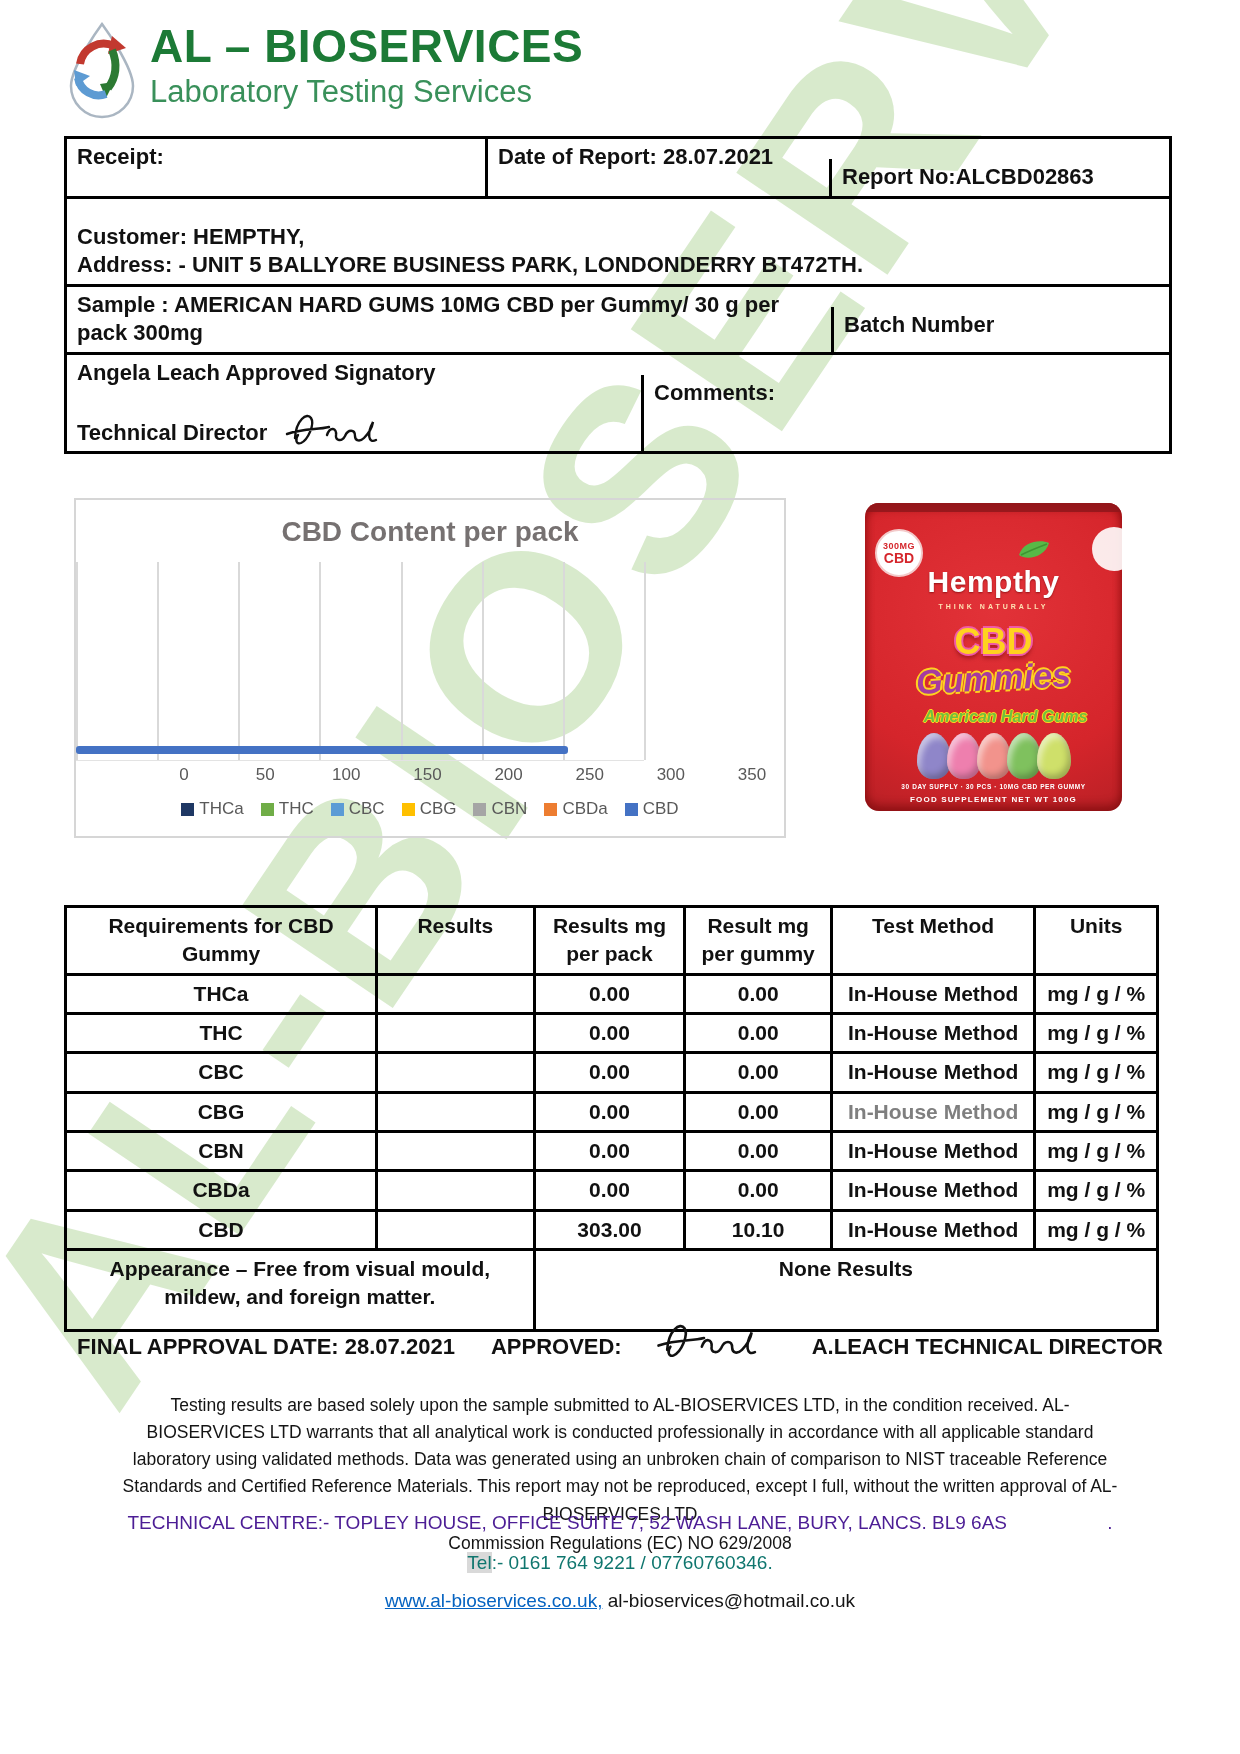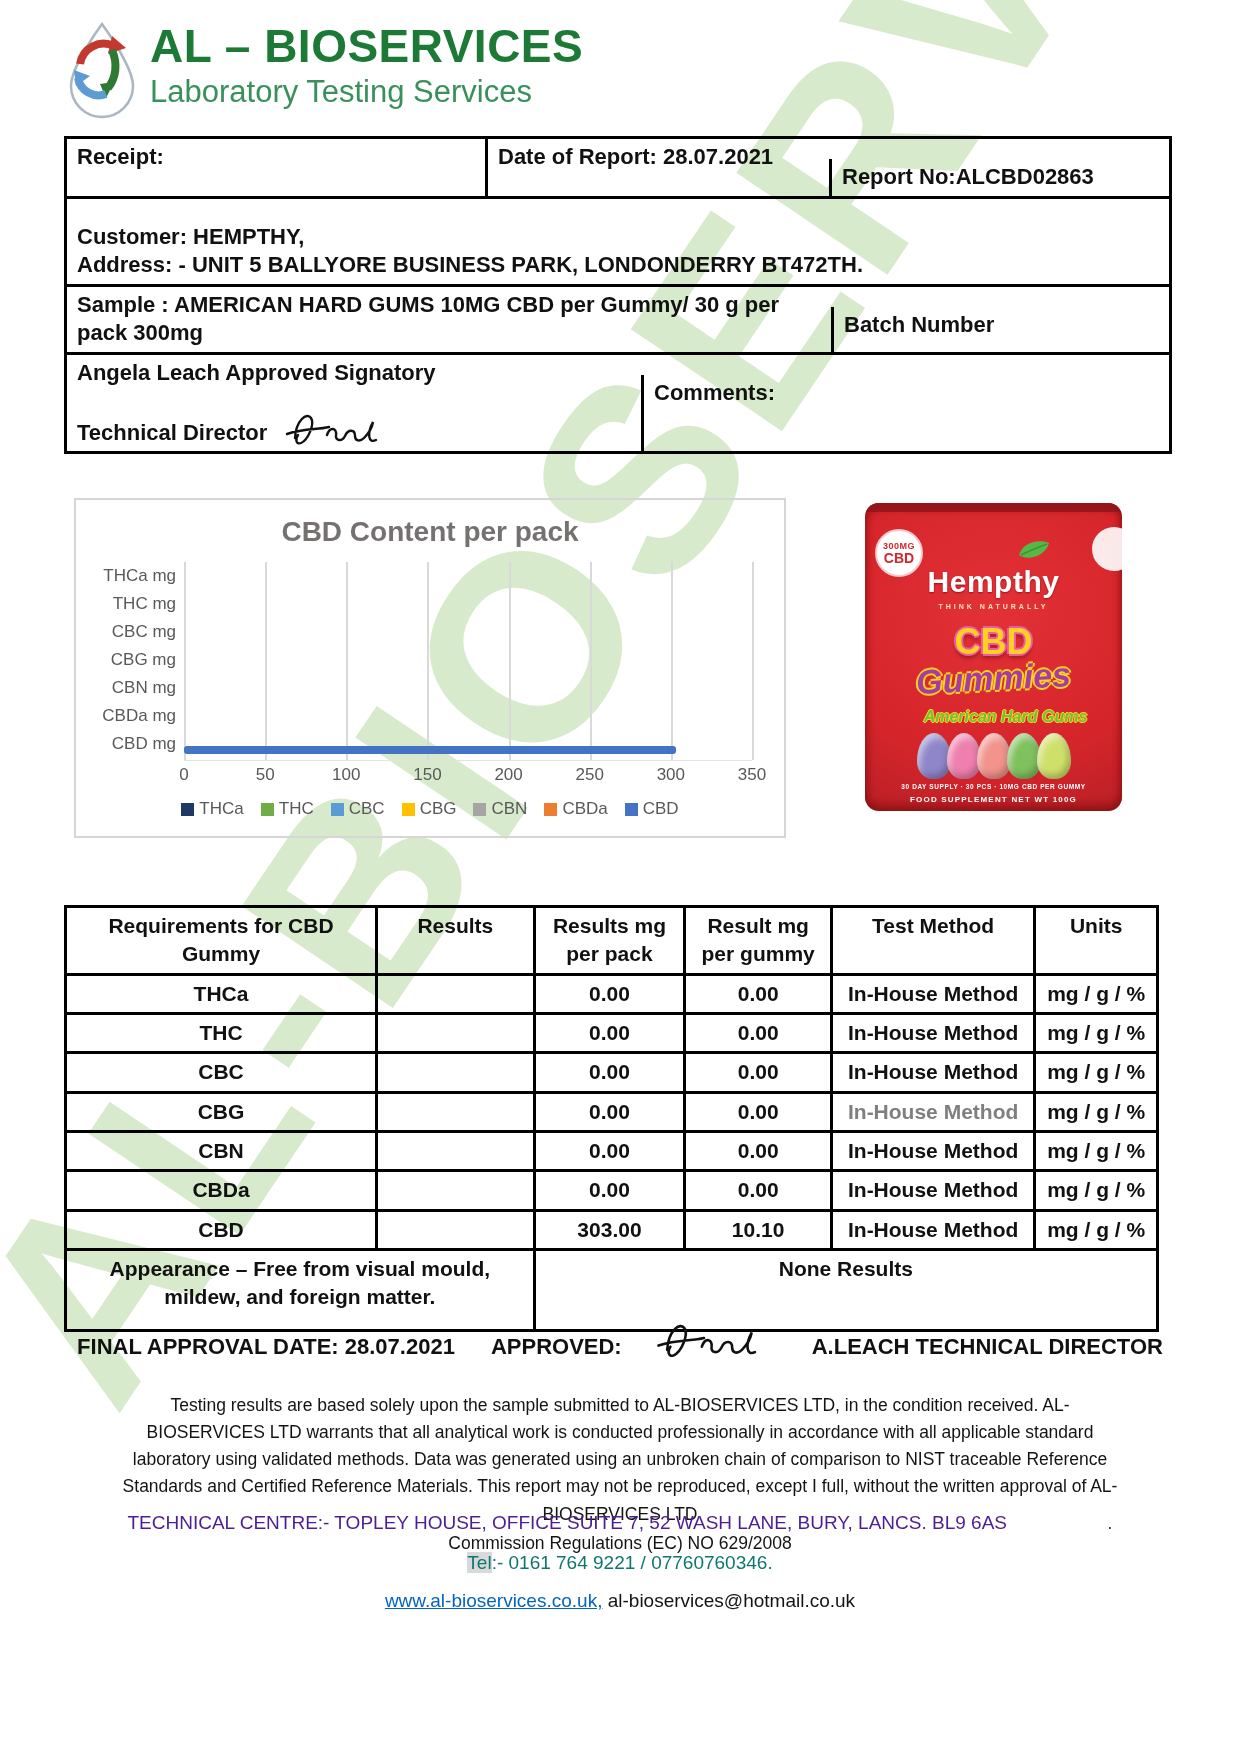--- a/index.html
+++ b/index.html
@@ -155,29 +155,20 @@
             </span>
           </div>
         </div>
         <div class="icell grow">Comments:</div>
       </div>
     </div>
 
     <div class="chart-box">
       <div class="chart-title">CBD Content per pack</div>
       <div class="chart-area">
-        <div class="cat-labels" id="cat-labels">
-            <div class="cat-label">THCa mg</div>
-            <div class="cat-label">THC mg</div>
-            <div class="cat-label">CBC mg</div>
-            <div class="cat-label">CBG mg</div>
-            <div class="cat-label">CBN mg</div>
-            <div class="cat-label">CBDa mg</div>
-            <div class="cat-label">CBD mg</div>
-          </div>
         <div class="plot" id="plot">
             <div class="gridline" style="left: 0%;"></div>
             <div class="gridline" style="left: 14.2857%;"></div>
             <div class="gridline" style="left: 28.5714%;"></div>
             <div class="gridline" style="left: 42.8571%;"></div>
             <div class="gridline" style="left: 57.1429%;"></div>
             <div class="gridline" style="left: 71.4286%;"></div>
             <div class="gridline" style="left: 85.7143%;"></div>
             <div class="gridline" style="left: 100%;"></div>
             <div class="hbar" style="left: 0px; top: 184px; width: 86.5714%; background: rgb(68, 114, 196);"></div>

